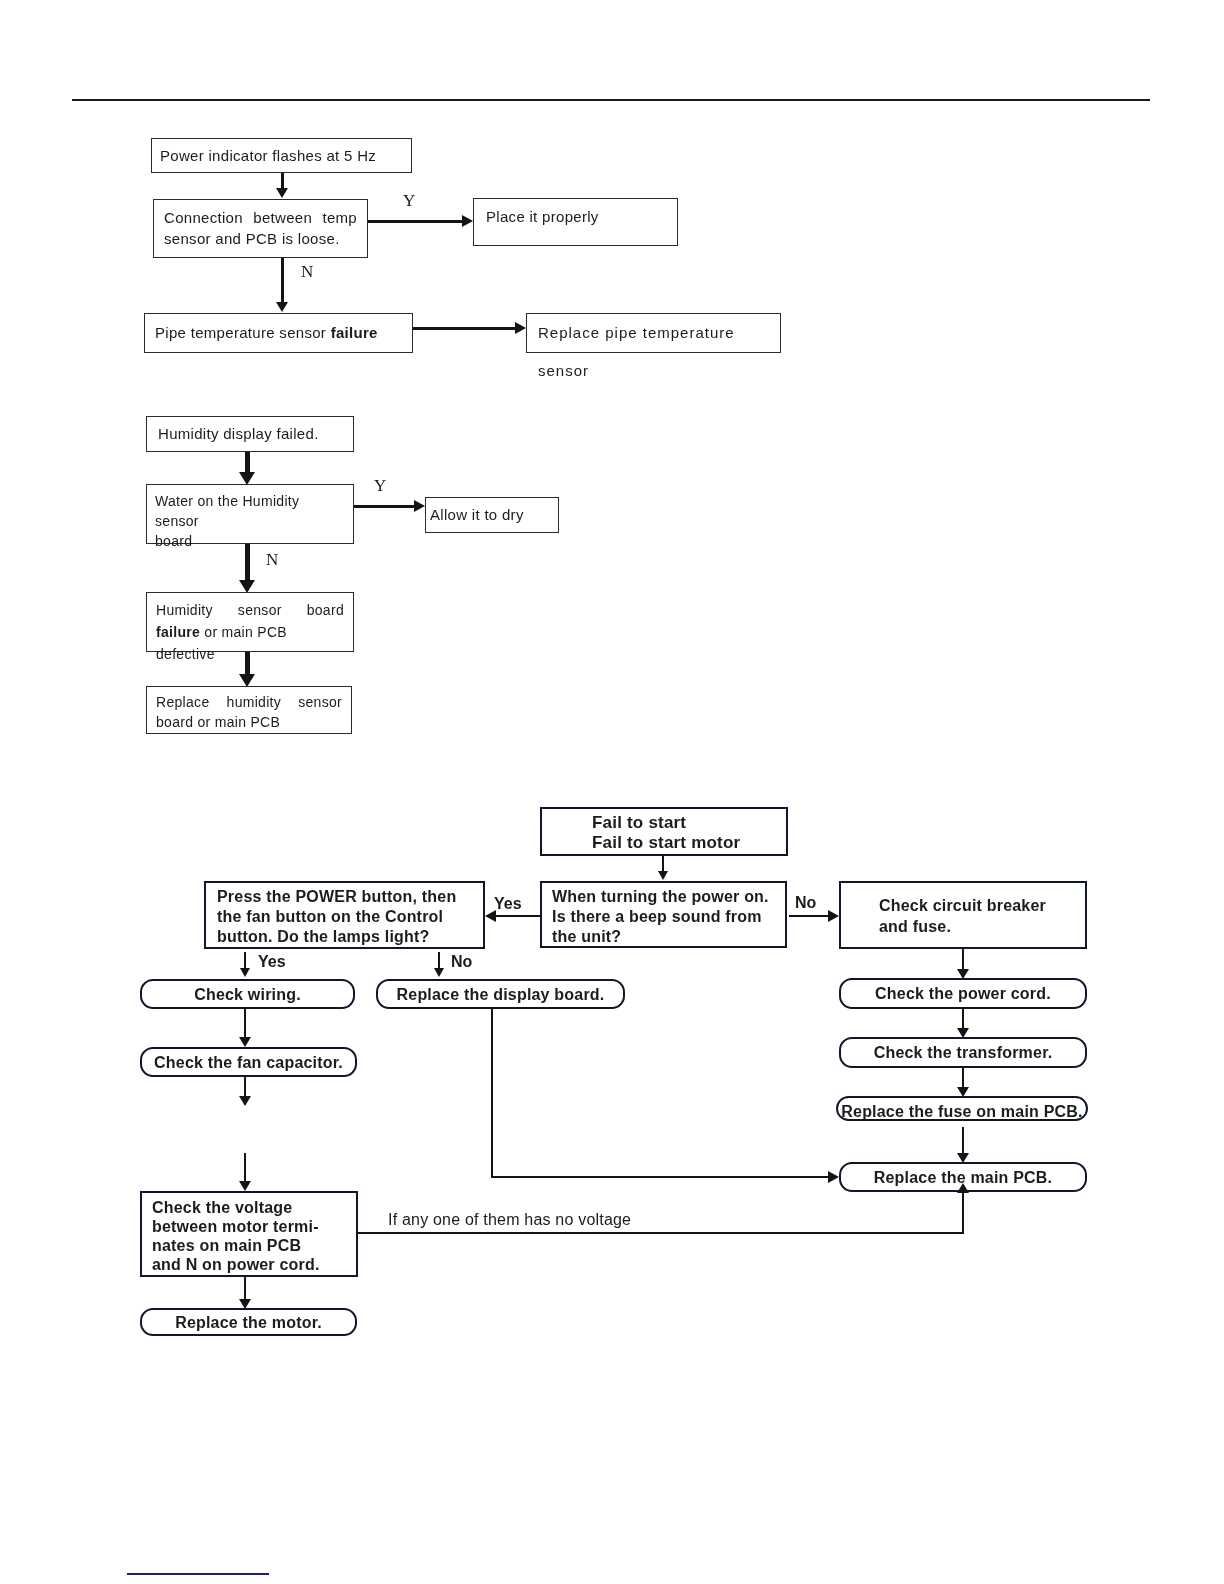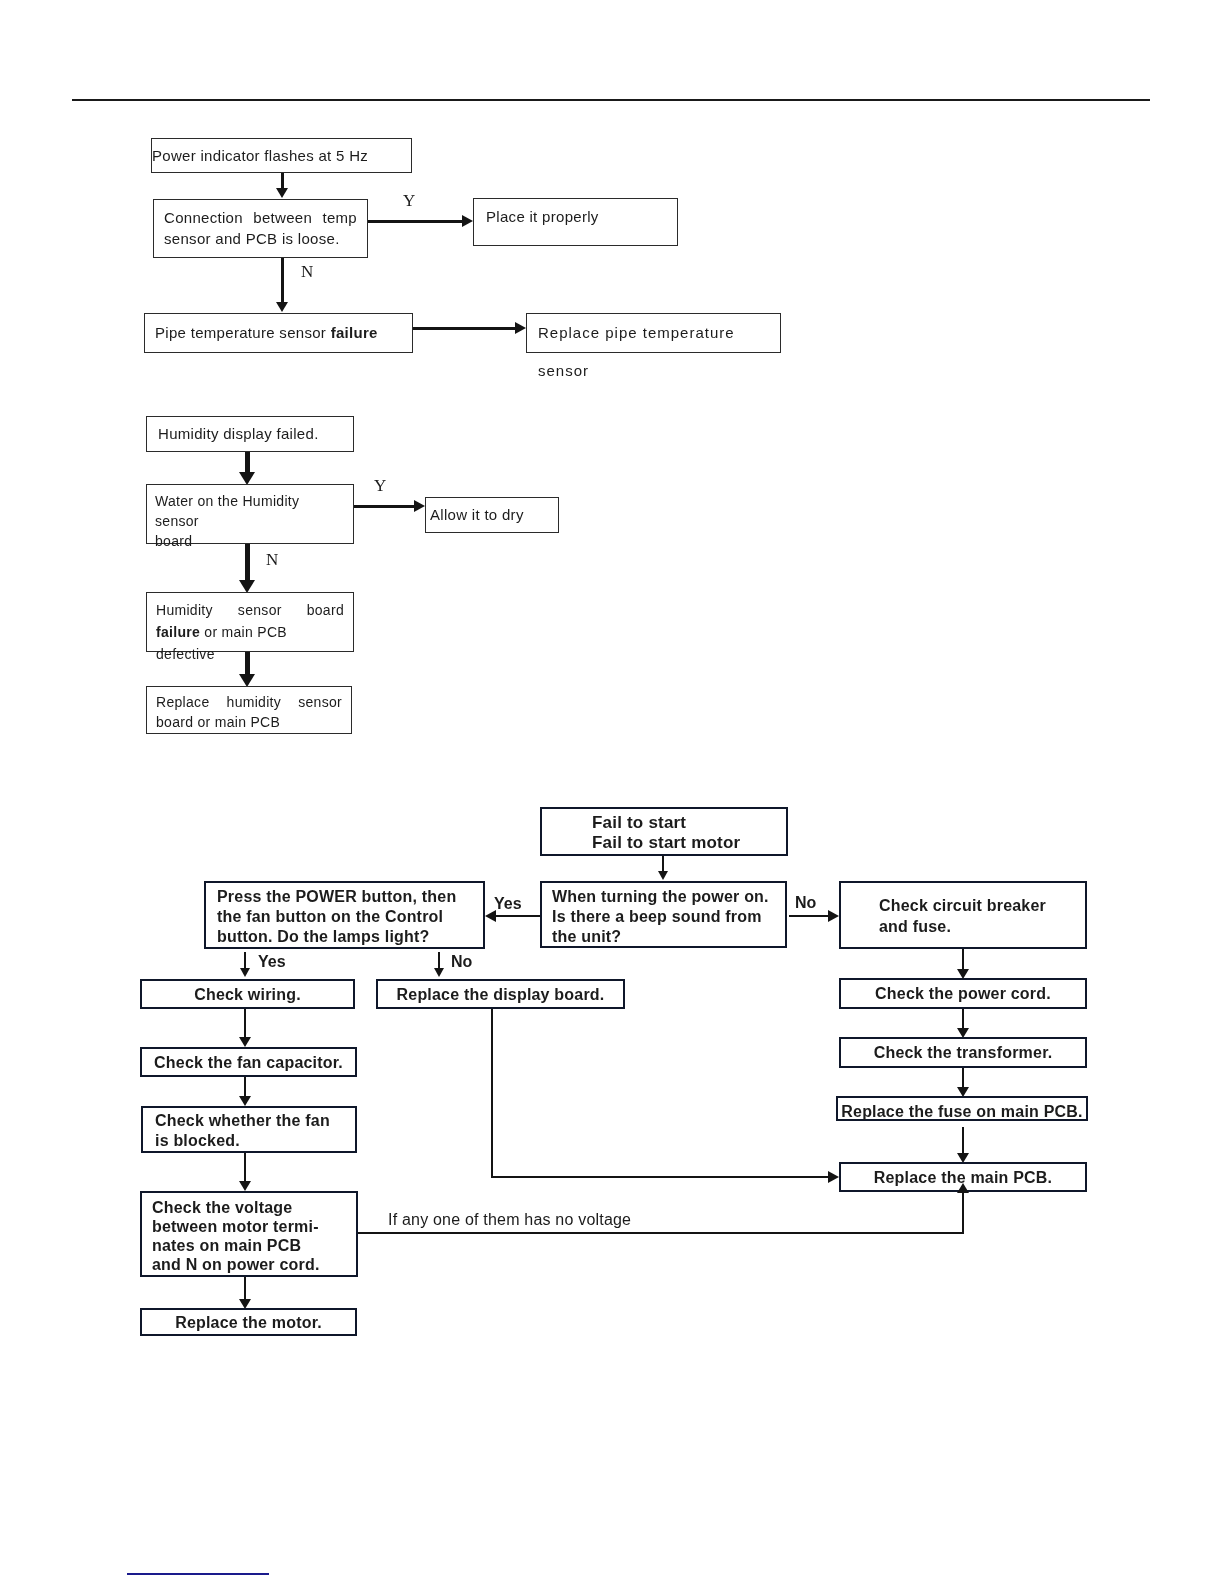--- a/index.html
+++ b/index.html
@@ -7,41 +7,41 @@
         font-family:"Liberation Sans", sans-serif;color:#1b1b1b;}
   .rule{position:absolute;background:#1a1a1a;}
   .bluerule{position:absolute;background:#1a1a8c;}
   
   .box{position:absolute;box-sizing:border-box;background:#fff;border:1px solid #2b2b2b;
        font-size:15px;letter-spacing:0.3px;color:#1c1c1c;}
   .c3{border:2px solid #0f172a;font-weight:bold;font-size:16px;letter-spacing:0.2px;}
   .line{display:block;}
   .jline{display:flex;justify-content:space-between;}
   .bold{font-weight:bold;}
-  .center{text-align:center;}
+  .center{text-align:center;border-radius:13px;}
   
   .vline,.hline{position:absolute;background:#141414;}
   .head{position:absolute;width:0;height:0;}
   .down{border-left:6px solid transparent;border-right:6px solid transparent;border-top:10px solid #141414;}
   .down-th{border-left:8px solid transparent;border-right:8px solid transparent;border-top:13px solid #141414;}
   .right{border-top:6px solid transparent;border-bottom:6px solid transparent;border-left:11px solid #141414;}
   .left{border-top:6px solid transparent;border-bottom:6px solid transparent;border-right:11px solid #141414;}
   .up{border-left:6px solid transparent;border-right:6px solid transparent;border-bottom:10px solid #141414;}
   .yn{position:absolute;font-family:"Liberation Serif", serif;font-size:17px;color:#1b1b1b;}
   .yesno{position:absolute;font-size:16px;font-weight:bold;color:#1b1b1b;}
   .plain-label{position:absolute;font-size:16px;color:#1b1b1b;letter-spacing:0.2px;}
 </style>
 </head>
 <body>
 
 <div class="page">
 
   <div class="rule" style="left:72px;top:99px;width:1078px;height:2px;"></div>
 
-  <div class="box" style="left:151px;top:138px;width:261px;height:35px;line-height:33px;padding-left:0;">
+  <div class="box" style="left:151px;top:138px;width:261px;height:35px;line-height:33px;padding-left:8px;">
     <span>Power indicator flashes at 5 Hz</span>
   </div>
 
   <div class="vline" style="left:281px;top:173px;width:3px;height:16px;"></div>
   <div class="head down" style="left:276px;top:188px;"></div>
 
   <div class="box" style="left:153px;top:199px;width:215px;height:59px;padding:7px 10px;line-height:21px;">
     <span class="jline">
       <span>Connection</span>
       <span>between</span>
@@ -175,24 +175,20 @@
   <div class="vline" style="left:244px;top:1009px;width:2px;height:29px;"></div>
   <div class="head down" style="left:239px;top:1037px;"></div>
 
   <div class="box c3 center" style="left:140px;top:1047px;width:217px;height:30px;line-height:27px;">
     <span>Check the fan capacitor.</span>
   </div>
 
   <div class="vline" style="left:244px;top:1077px;width:2px;height:20px;"></div>
   <div class="head down" style="left:239px;top:1096px;"></div>
 
-  <div class="box c3" style="left:141px;top:1106px;width:216px;height:47px;padding:3px 0 0 12px;line-height:20px;">
-    <span class="line">Check whether the fan</span>
-    <span class="line">is blocked.</span>
-  </div>
 
   <div class="vline" style="left:244px;top:1153px;width:2px;height:29px;"></div>
   <div class="head down" style="left:239px;top:1181px;"></div>
 
   <div class="box c3" style="left:140px;top:1191px;width:218px;height:86px;padding:5px 0 0 10px;line-height:19px;">
     <span class="line">Check the voltage</span>
     <span class="line">between motor termi-</span>
     <span class="line">nates on main PCB</span>
     <span class="line">and N on power cord.</span>
   </div>

